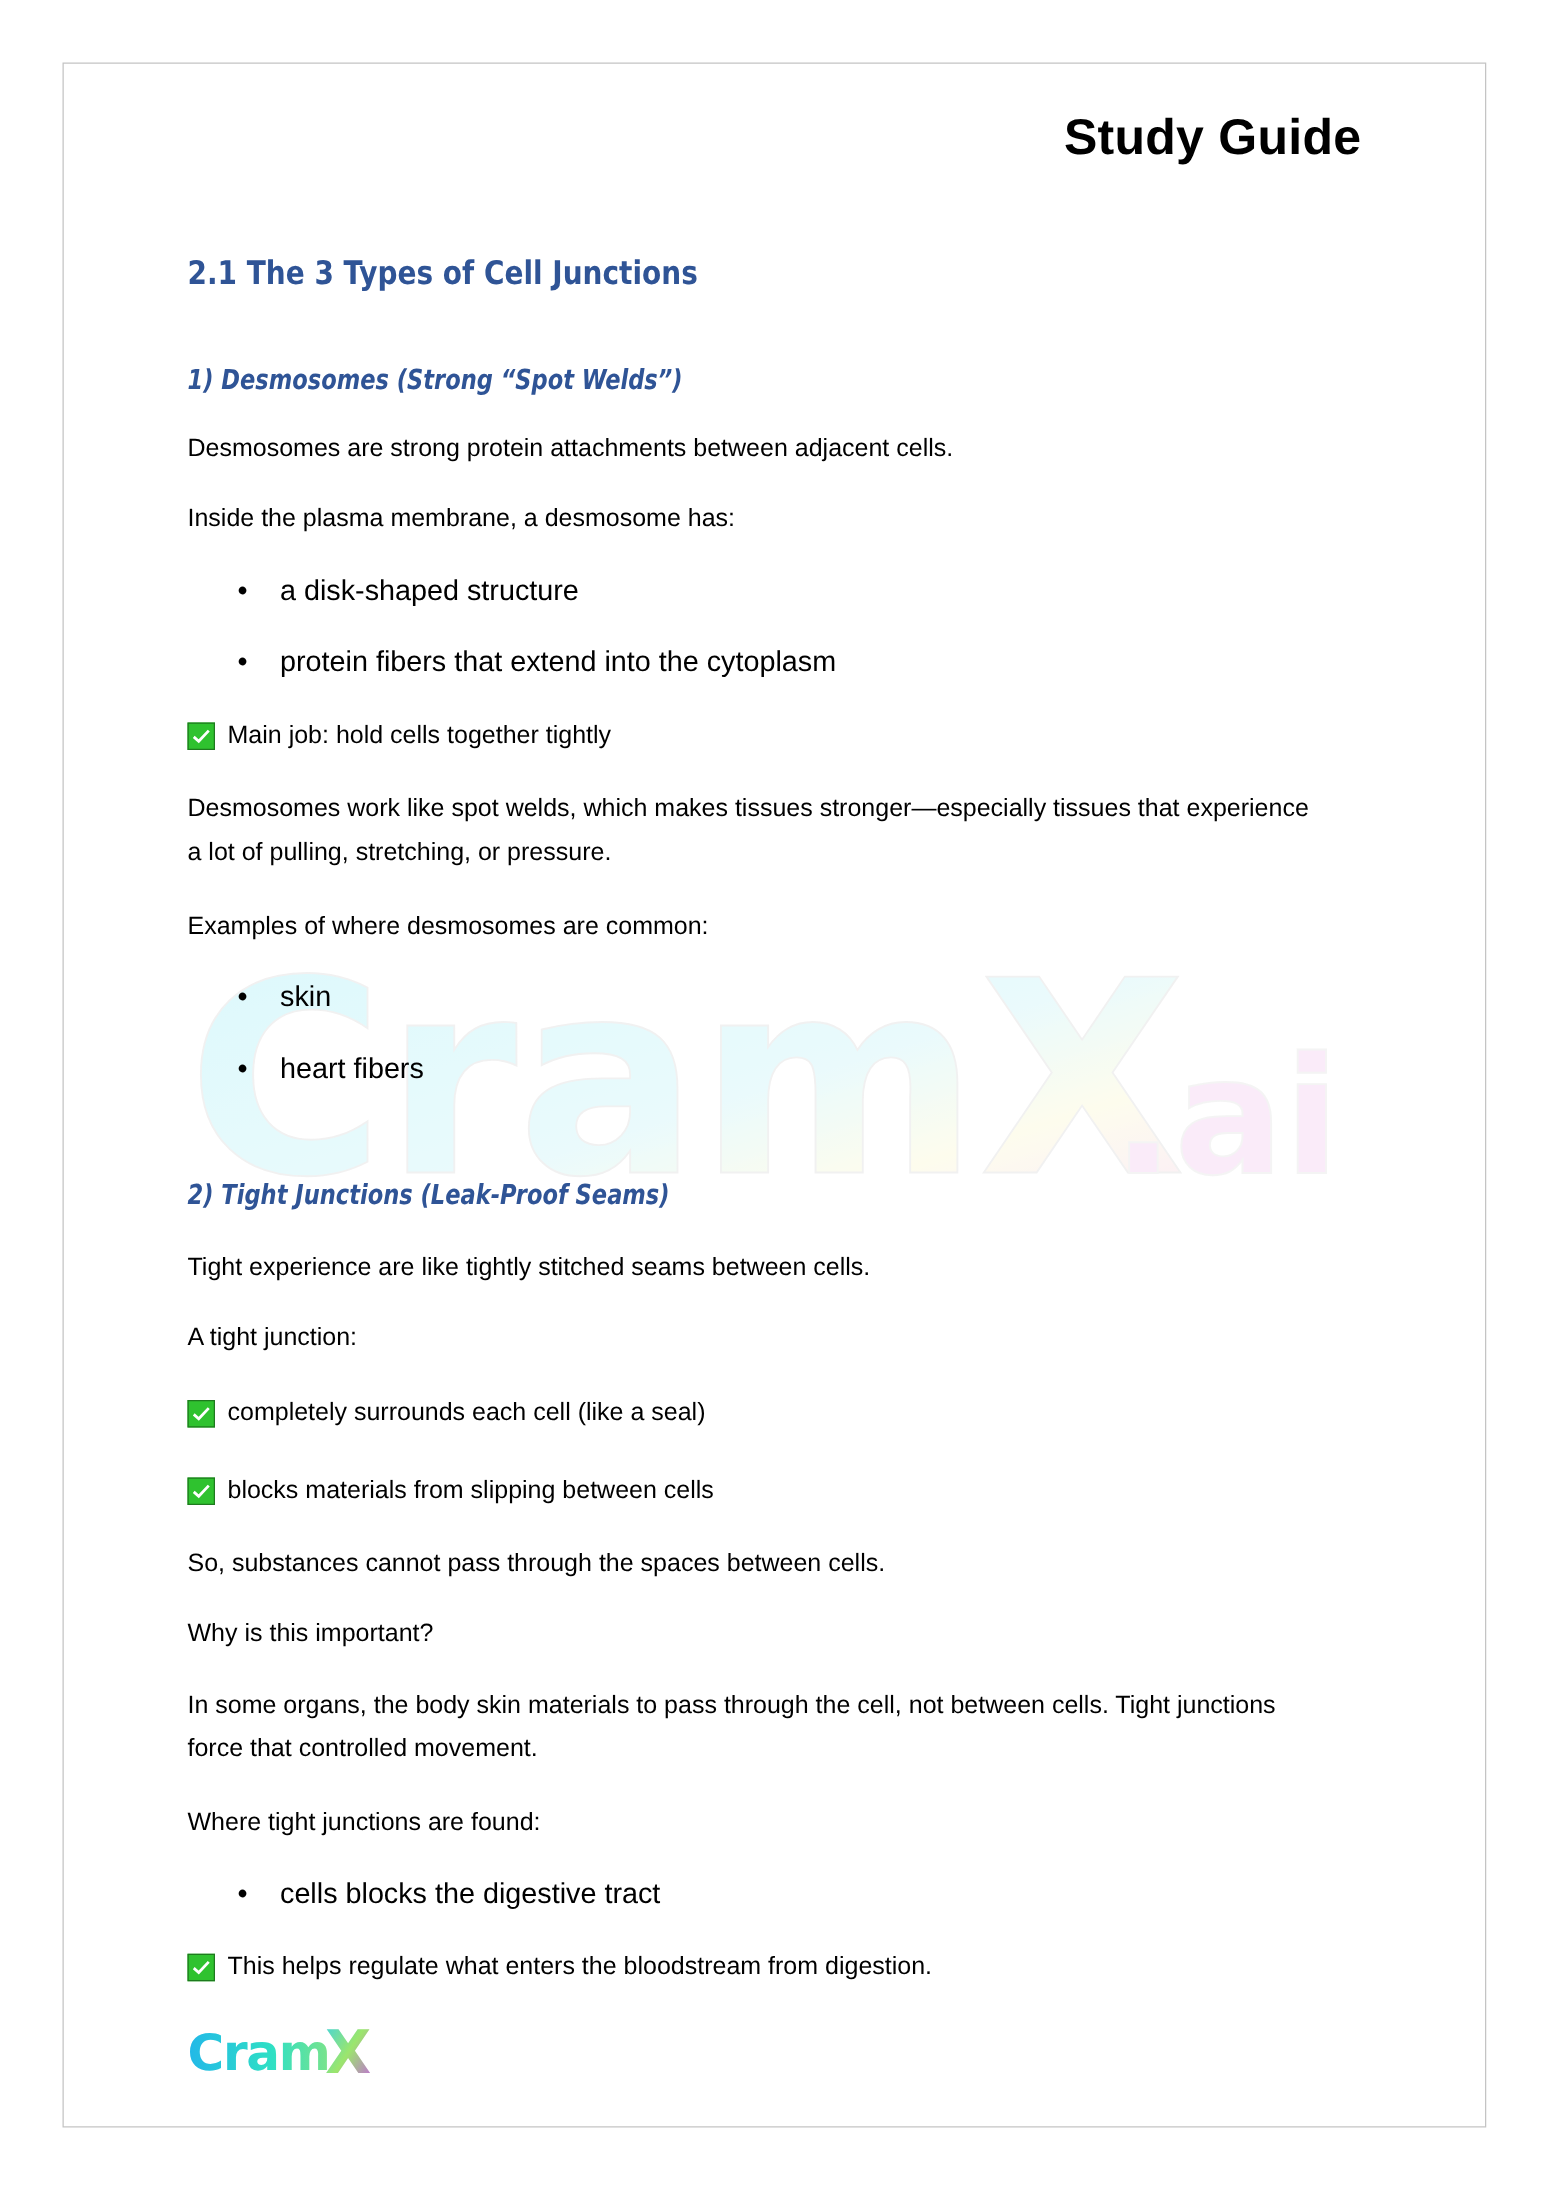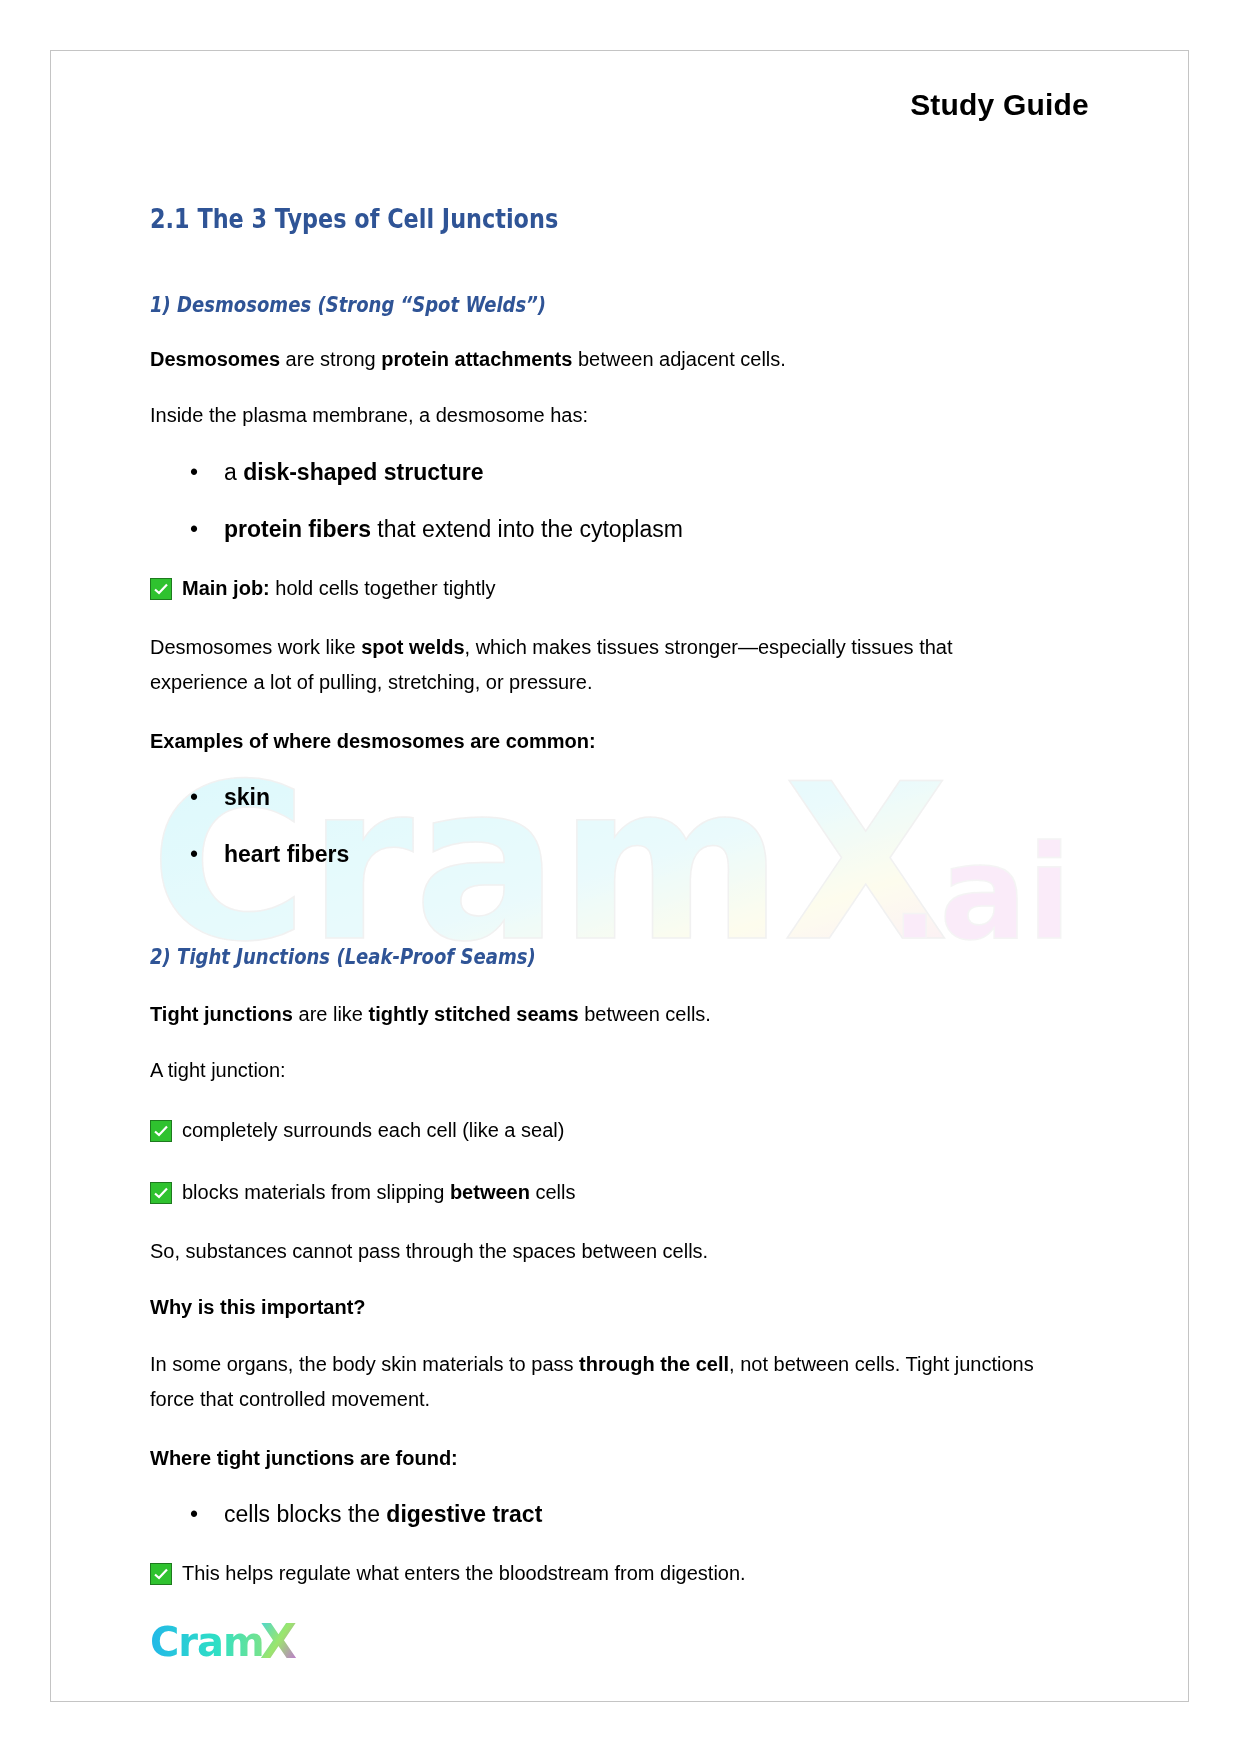--- a/index.html
+++ b/index.html
@@ -1,35 +1,35 @@
 <!DOCTYPE html>
 <html><head>
 <meta charset="utf-8">
 <style>
   html, body { margin: 0; padding: 0; background: #ffffff; }
   body { width: 1241px; height: 1754px; position: relative; overflow: hidden;
          font-family: "Liberation Sans", sans-serif; color: #000; }
   .page-frame { position: absolute; left: 50px; top: 50px; width: 1139px; height: 1652px;
                 border: 1px solid #c4c4c4; box-sizing: border-box; }
-  .header-title { position: absolute; right: 152px; top: 88px; font-size: 30px; font-weight: bold;
+  .header-title { position: absolute; right: 152px; top: 88px; font-size: 40px; font-weight: bold;
                   font-family: "Liberation Sans", sans-serif; letter-spacing: 0.2px; }
   .content { position: absolute; left: 150px; top: 0; width: 940px; }
   .h1 { position: absolute; left: 0; font-size: 26px; font-weight: bold; color: #2F5496;
         font-family: "DejaVu Sans", sans-serif; white-space: nowrap; transform: scaleX(0.86); transform-origin: left; }
   .h2 { position: absolute; left: 0; font-size: 22px; font-weight: bold; font-style: italic; color: #2F5496;
         font-family: "DejaVu Sans", sans-serif; white-space: nowrap; transform: scaleX(0.82); transform-origin: left; }
   .p { position: absolute; left: 0; font-size: 20px; line-height: 35px; white-space: nowrap; }
   .p.wrap { white-space: normal; width: 900px; }
   .bullet { position: absolute; left: 40px; font-size: 23px; line-height: 35px; white-space: nowrap; }
   .bullet .dot { display: inline-block; width: 34px; }
   .check-line { position: absolute; left: 0; font-size: 20px; line-height: 35px; white-space: nowrap; display: flex; align-items: center; }
   .check-box { display: inline-block; width: 22px; height: 22px; background: #2fc22f; border: 1px solid #1e7a1e;
                box-sizing: border-box; margin-right: 10px; position: relative; }
   .check-box svg { position: absolute; left: 2px; top: 2px; }
-  b { font-weight: bold; }
+  b { font-weight: normal; }
   .watermark { position: absolute; left: 150px; top: 758px; width: 940px; height: 232px; pointer-events: none; opacity: 0.55; }
   .logo { position: absolute; left: 150px; top: 1616px; }
 </style>
 </head>
 <body>
 
 <div class="page-frame"></div>
 
 <svg class="watermark" viewBox="0 0 940 232">
   <defs>
@@ -83,21 +83,21 @@
   <div class="bullet" style="top:780px">
     <span class="dot">•</span><b>skin</b>
   </div>
   <div class="bullet" style="top:837px">
     <span class="dot">•</span><b>heart fibers</b>
   </div>
 
   <div class="h2" style="top:944px">2) Tight Junctions (Leak-Proof Seams)</div>
 
   <div class="p" style="top:997px">
-    <b>Tight junctions</b><span> are like </span><b>tightly stitched seams</b><span> between cells.</span>
+    <b>Tight experience</b><span> are like </span><b>tightly stitched seams</b><span> between cells.</span>
   </div>
 
   <div class="p" style="top:1053px">A tight junction:</div>
 
   <div class="check-line" style="top:1113px">
     <span class="check-box">
         <svg width="16" height="16" viewBox="0 0 16 16">
           <path d="M2 8.5 L6 12 L14 3.5" stroke="#fff" stroke-width="2.2" fill="none"></path>
         </svg>
       </span>

